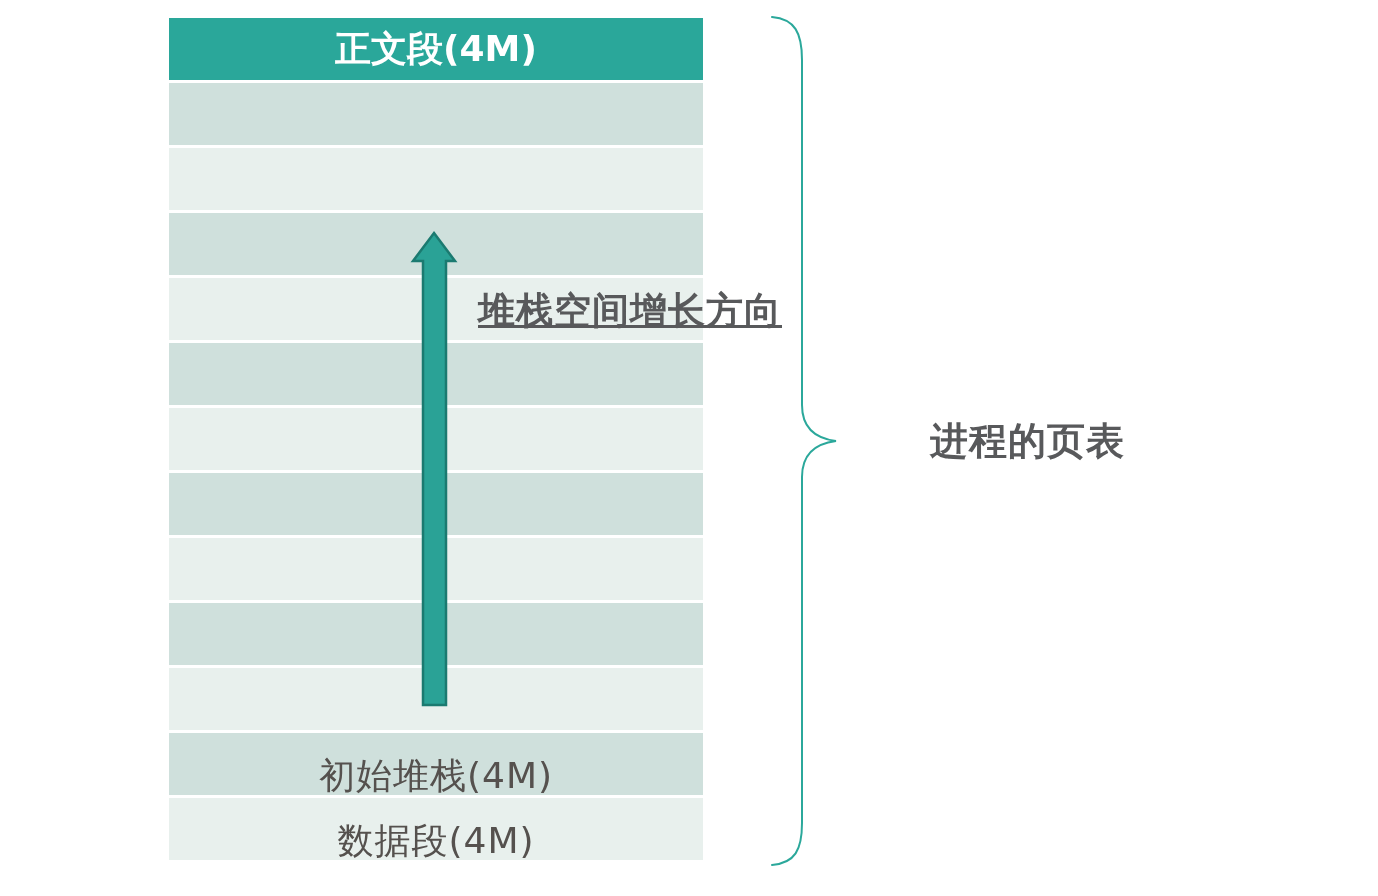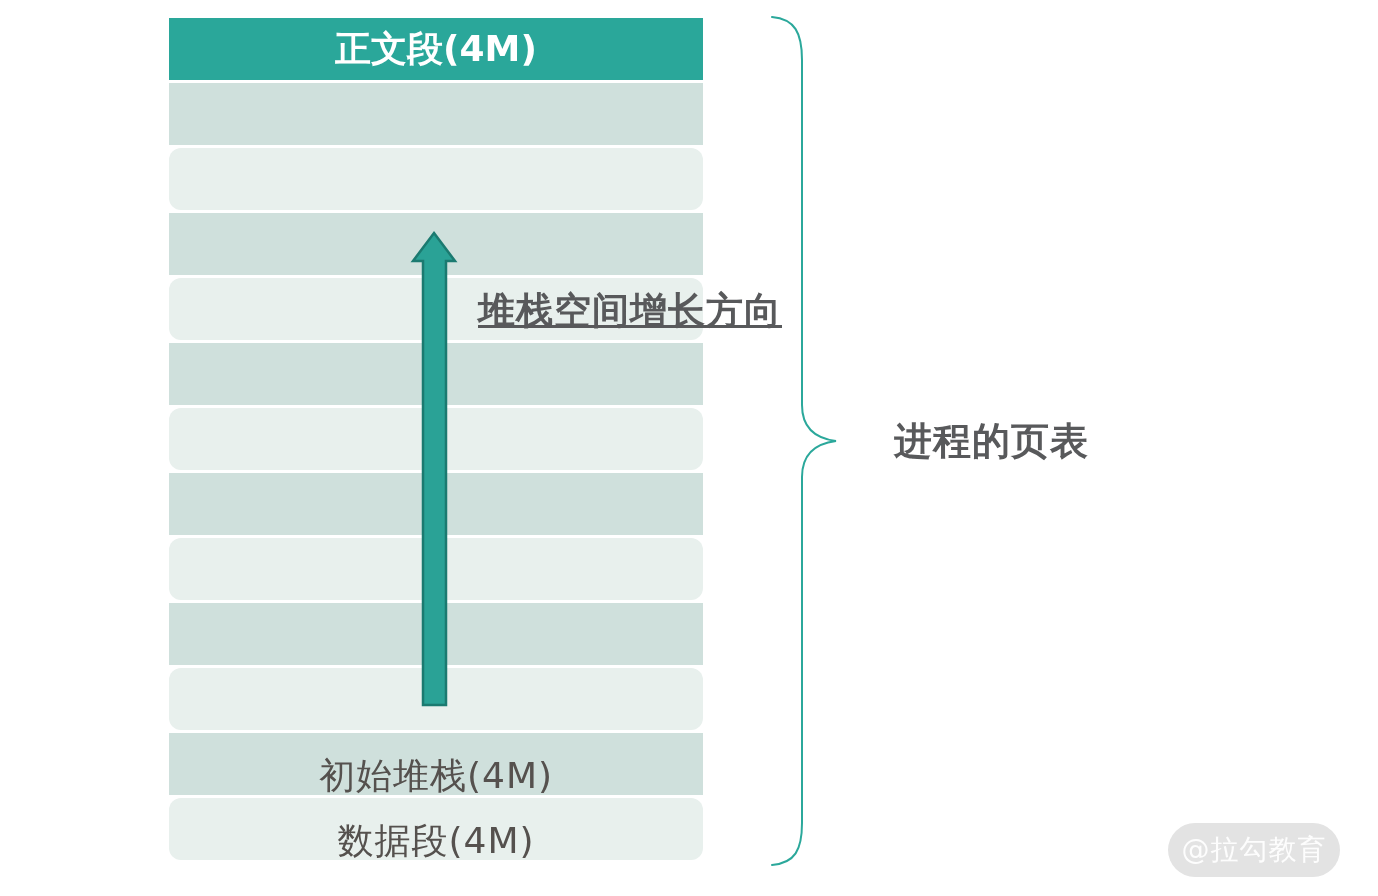--- a/index.html
+++ b/index.html
@@ -32,41 +32,41 @@
   .row{
     height:62px;flex:0 0 62px;
     display:flex;align-items:center;justify-content:center;
   }
   .row.header{
     background:var(--header-bg);
     color:var(--header-text);
     font-weight:bold;font-size:36px;
   }
   .row.dark{background:var(--row-dark);}
-  .row.light{background:var(--row-light);border-radius:12px;}
+  .row.light{background:var(--row-light);}
   .row .row-label{
     color:var(--row-label);
     font-size:36px;
     letter-spacing:1px;
     margin-top:24px;
   }
 
   
   .overlay{
     position:absolute;left:0;top:0;width:1378px;height:896px;
     pointer-events:none;
   }
 
   .arrow-label{
     position:absolute;left:478px;top:291px;
     font-size:37px;line-height:40px;font-weight:bold;
     color:var(--label-dark);letter-spacing:1px;white-space:nowrap;text-decoration:underline;
   }
   .brace-label{
-    position:absolute;left:894px;top:420px;
+    position:absolute;left:930px;top:420px;
     font-size:38px;line-height:42px;font-weight:bold;
     color:var(--label-dark);letter-spacing:1px;white-space:nowrap;
   }
 
   .watermark{
     position:absolute;left:1168px;top:823px;
     width:172px;height:54px;border-radius:27px;
     background:var(--watermark-bg);
     color:var(--watermark-text);
     font-size:28px;
@@ -98,17 +98,14 @@
     <path d="M 772 17 C 795 19, 802 33, 802 60
              L 802 405 C 802 425, 812 438, 836 441
              C 812 444, 802 457, 802 477
              L 802 823 C 802 850, 795 863, 772 865" fill="none" stroke="var(--brace-stroke)" stroke-width="2" stroke-linecap="round"></path>
   </svg>
 
   <div class="arrow-label">堆栈空间增长方向</div>
 
   <div class="brace-label">进程的页表</div>
 
-  <div class="watermark">
-    <span>@拉勾教育</span>
-  </div>
 
 </div>
 
 </body></html>

